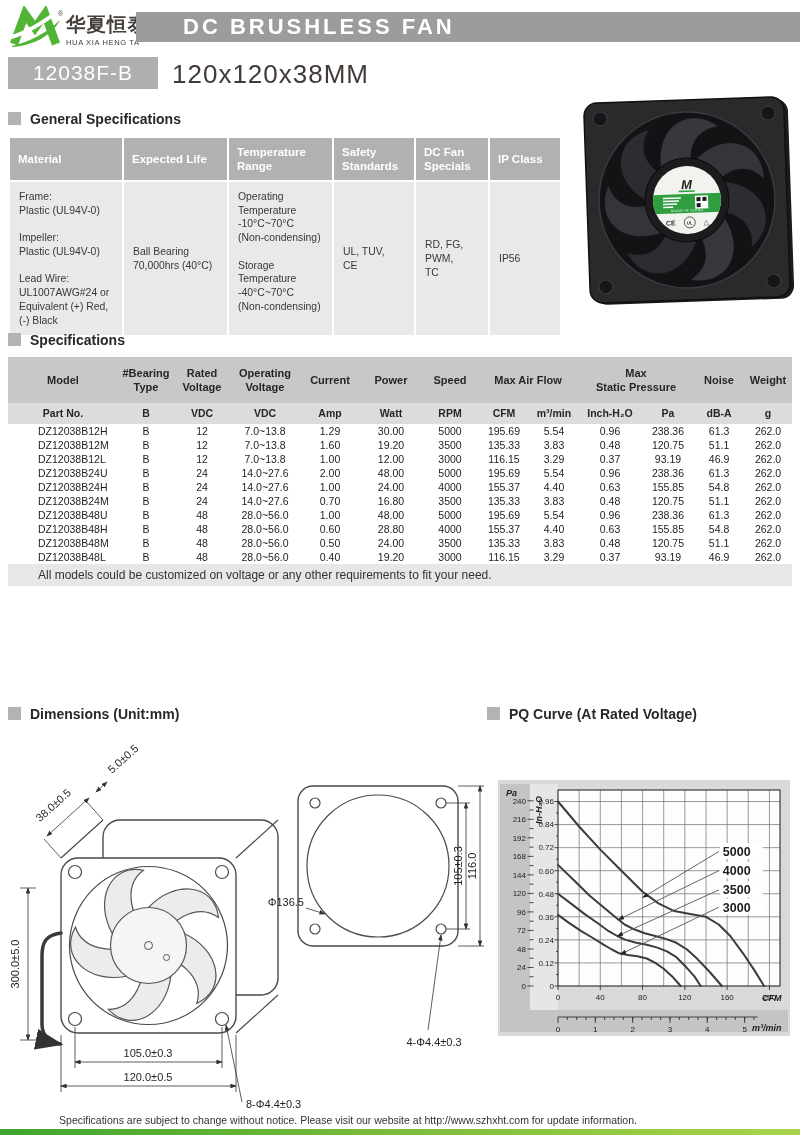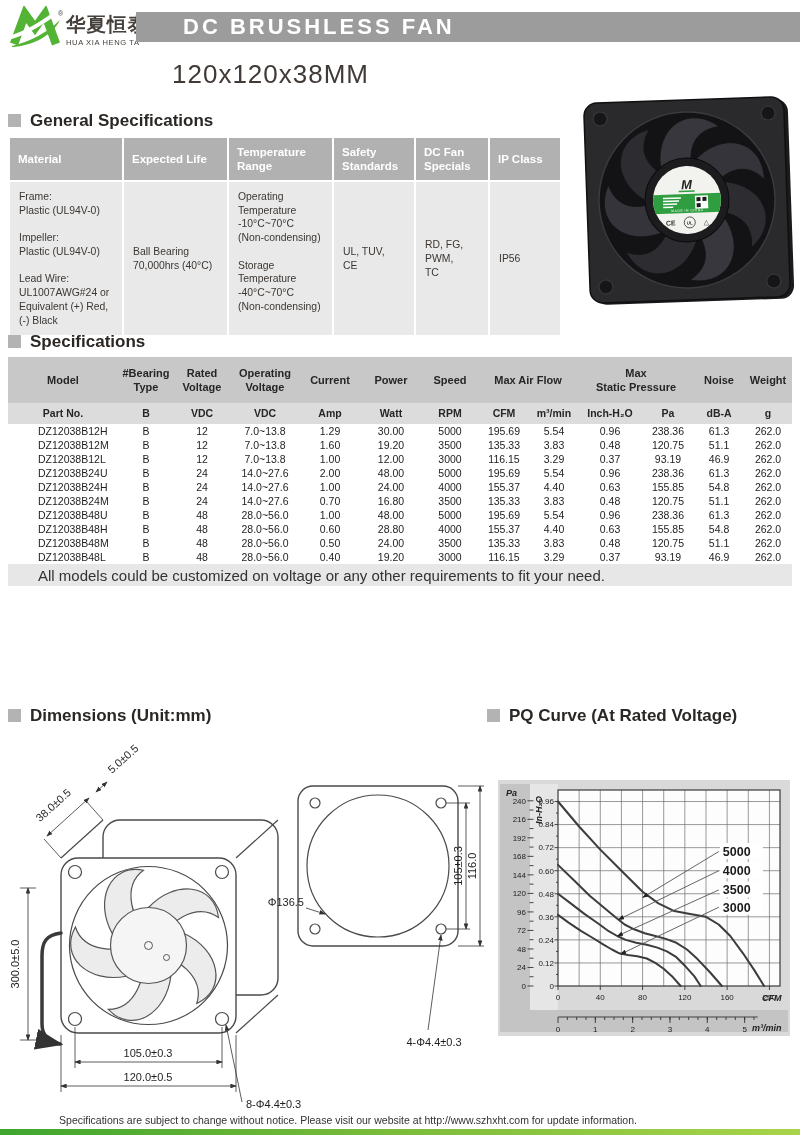--- a/index.html
+++ b/index.html
@@ -9,39 +9,39 @@
   .abs{position:absolute;}
 
   
   .banner{left:136px;top:12px;width:664px;height:30px;background:#9c9c9c;color:#fff;
           font-size:22px;font-weight:bold;letter-spacing:3px;line-height:30px;padding-left:47px;}
   .model-box{left:8px;top:57px;width:150px;height:32px;background:#b0afaf;color:#fff;
              font-size:21px;line-height:32px;text-align:center;letter-spacing:1px;}
   .model-size{left:172px;top:57px;height:32px;line-height:34px;font-size:26px;color:#413a37;letter-spacing:1px;}
 
   
-  .sec{font-size:17px;font-weight:bold;color:#2b2724;}
+  .sec{font-size:14px;font-weight:bold;color:#2b2724;}
   .sec .sq{display:inline-block;width:13px;height:13px;background:#b3b3b3;margin-right:9px;vertical-align:-1px;}
 
   
   table.gs{left:8px;top:136px;width:540px;border-collapse:separate;border-spacing:2px;table-layout:fixed;}
   table.gs th{background:#b1b1b1;color:#fff;font-size:11.5px;font-weight:bold;text-align:left;
               padding:5px 8px;height:42px;vertical-align:middle;white-space:pre-line;line-height:1.25;}
   table.gs td{background:#e9e9e9;color:#3c3733;font-size:10.4px;line-height:1.32;padding:8px 9px;
               vertical-align:middle;white-space:pre-line;height:126px;}
   table.gs td.vt{vertical-align:top;}
 
   
   table.spec{left:8px;top:357px;width:784px;border-collapse:collapse;table-layout:fixed;}
   table.spec thead th{background:#c8c8c8;color:#262626;font-size:11px;font-weight:bold;
                       height:46px;vertical-align:middle;white-space:pre-line;line-height:1.3;text-align:center;}
   table.spec thead tr.units th{background:#dcdcdc;height:21px;font-size:10.5px;margin-left:48px;}
   table.spec tbody td{font-size:10.5px;color:#1d1d1d;text-align:center;height:14px;line-height:14px;padding:0;}
   table.spec tbody td:first-child{text-align:left;padding-left:30px;}
-  table.spec tfoot td{background:#e7e7e7;font-size:15px;color:#333;height:22px;text-align:left;padding-left:30px;}
+  table.spec tfoot td{background:#e7e7e7;font-size:12px;color:#333;height:22px;text-align:left;padding-left:30px;}
 
   
   #pq-wrap{left:498px;top:780px;width:292px;height:256px;}
   #pq-svg .grid{stroke:#6f6f6f;stroke-width:0.7;}
   #pq-svg .plotborder{fill:none;stroke:#3a3a3a;stroke-width:1.2;}
   #pq-svg .tk{stroke:#333;stroke-width:0.9;}
   #pq-svg .tick{font-size:8px;fill:#222;}
   #pq-svg .end{text-anchor:end;} #pq-svg .mid{text-anchor:middle;}
   #pq-svg .axis{font-size:9px;font-weight:bold;font-style:italic;fill:#222;}
   #pq-svg .curve{fill:none;stroke:#3c3c3e;stroke-width:2;stroke-linejoin:round;stroke-linecap:round;}
@@ -68,20 +68,21 @@
       <path d="M6,38 L17,8 L27,22 L37,8 L48,38" stroke="#53b335" stroke-width="8.5" fill="none"></path>
       <path d="M0,32 C16,28 34,18 54,2" stroke="#fff" stroke-width="4" fill="none"></path>
       <path d="M4,40 C20,36 38,28 52,14 C44,30 24,40 4,41 Z" fill="#53b335"></path>
     </g>
     <text x="50" y="10" font-size="7" fill="#444">®</text>
     <text x="58" y="25" font-size="19.5" font-weight="bold" fill="#45403c" letter-spacing="1">华夏恒泰</text>
     <text x="58" y="39" font-size="7.6" fill="#45403c" letter-spacing="0.6">HUA XIA HENG TAI</text>
   </svg>
   <div class="abs banner">DC BRUSHLESS FAN</div>
 
+  <div class="abs model-box">12038F-B</div>
   <div class="abs model-size">120x120x38MM</div>
 
   <div class="abs sec" style="left:8px;top:111px;">
     <span class="sq"></span><span>General Specifications</span>
   </div>
 
   <table class="gs abs">
     <colgroup>
         <col style="width:112px">
         <col style="width:103px">

